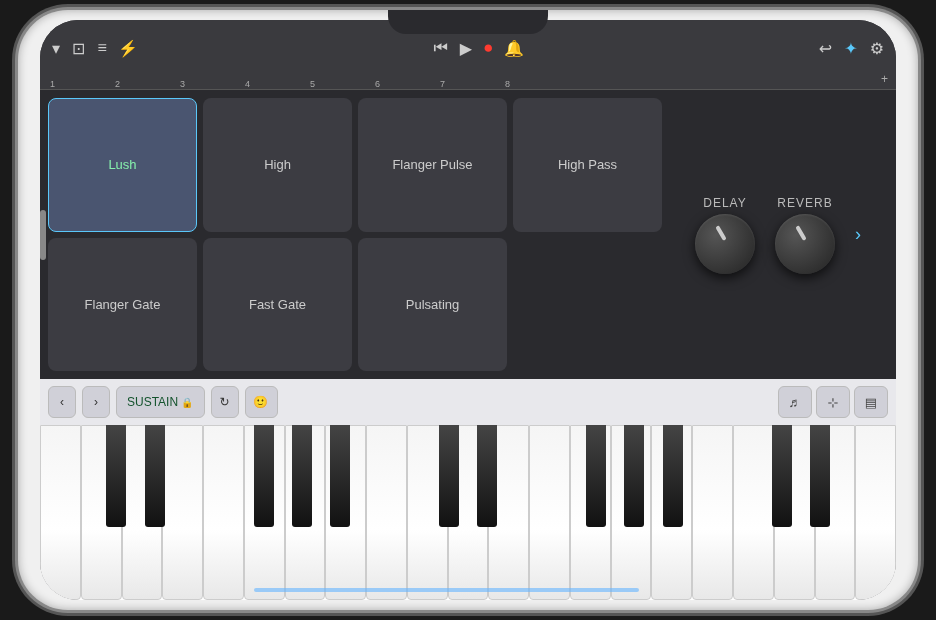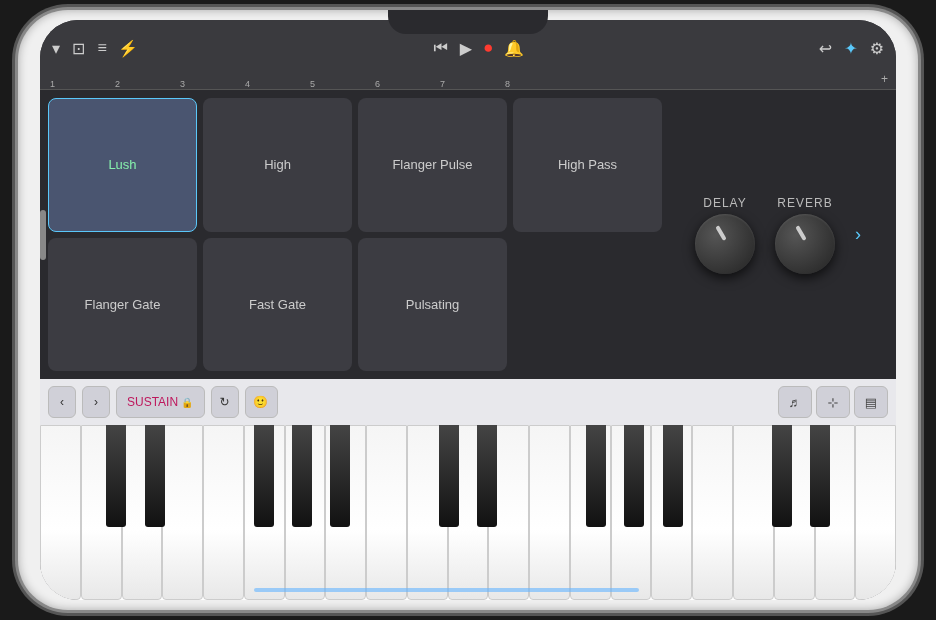--- a/index.html
+++ b/index.html
@@ -229,21 +229,21 @@
     }
     .sustain-btn {
       display: flex;
       align-items: center;
       gap: 3px;
       background: #d0d0d8;
       border: 1px solid #bbb;
       border-radius: 6px;
       padding: 4px 10px;
       height: 32px;
-      color: #be185d;
+      color: #14532d;
       font-size: 12px;
       cursor: pointer;
     }
     .lock-icon { font-size: 10px; }
     .glissando-btn {
       background: #d0d0d8;
       border: 1px solid #bbb;
       border-radius: 6px;
       padding: 4px 14px;
       height: 32px;

